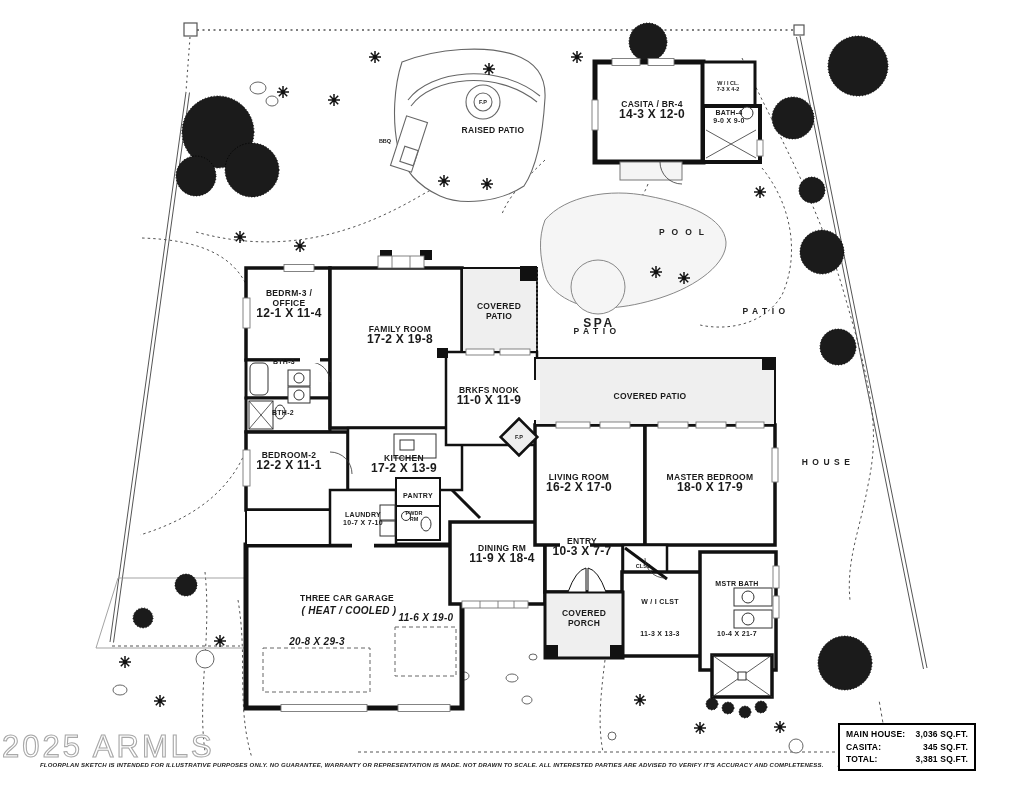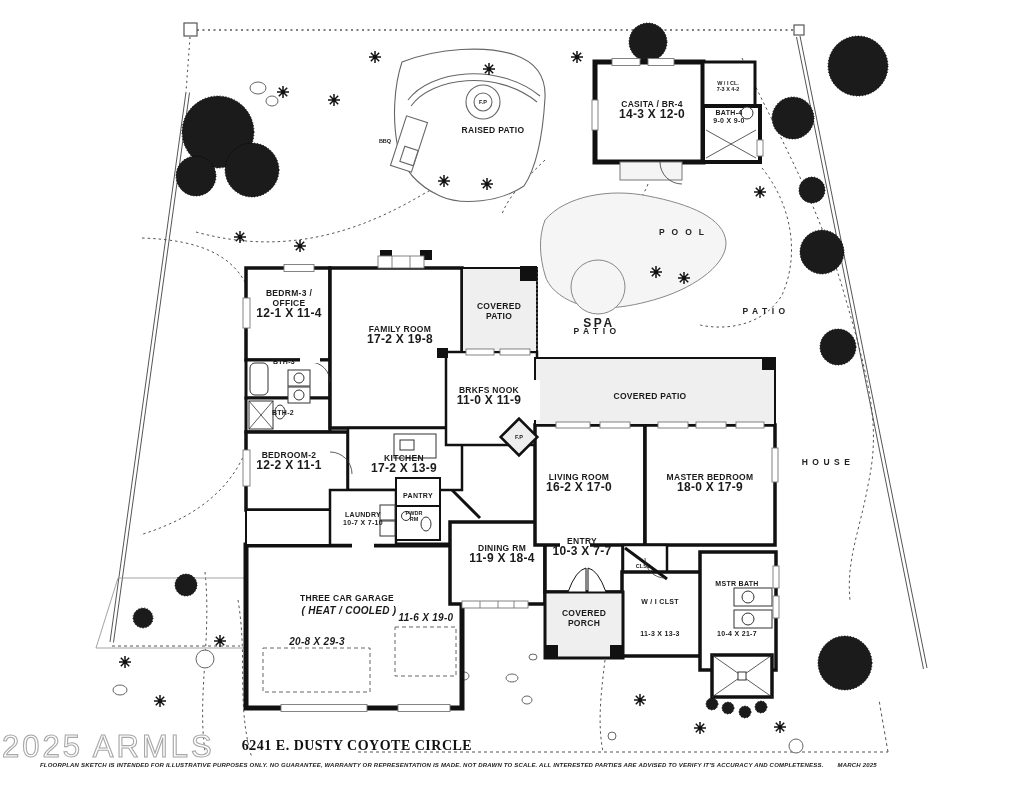--- a/index.html
+++ b/index.html
@@ -367,20 +367,33 @@
   <div class="lbl xs" style="left:483px;top:102px">F.P</div>
   <div class="lbl xs" style="left:385px;top:141px">BBQ</div>
   <div class="lbl site site-pool" style="left:643px;top:232px">POOL</div>
   <div class="lbl site site-spa" style="left:599px;top:287px">SPA</div>
   <div class="lbl site" style="left:597px;top:331px">PATIO</div>
   <div class="lbl site" style="left:766px;top:311px">PATIO</div>
   <div class="lbl site" style="left:828px;top:462px">HOUSE</div>
 
   <div class="watermark" style="left:2px;top:729px">2025 ARMLS</div>
 
-  <div class="address" style="left:357px;top:746px">6241 E. DUSTY COYOTE CIRCLE</div>
 
   <div class="disclaimer" style="left:40px;top:762px">
     <span>FLOORPLAN SKETCH IS INTENDED FOR ILLUSTRATIVE PURPOSES ONLY.  NO GUARANTEE, WARRANTY OR REPRESENTATION IS MADE.  NOT DRAWN TO SCALE.  ALL INTERESTED PARTIES ARE ADVISED TO VERIFY IT'S ACCURACY AND COMPLETENESS.</span><span class="date">MARCH 2025</span>
   </div>
 
+  <div class="area-table">
+    <div class="area-row">
+      <span>MAIN HOUSE:</span>
+      <span>3,036 SQ.FT.</span>
+    </div>
+    <div class="area-row">
+      <span>CASITA:</span>
+      <span>345 SQ.FT.</span>
+    </div>
+    <div class="area-row">
+      <span>TOTAL:</span>
+      <span>3,381 SQ.FT.</span>
+    </div>
+  </div>
 
 </div>
 
 </body></html>

